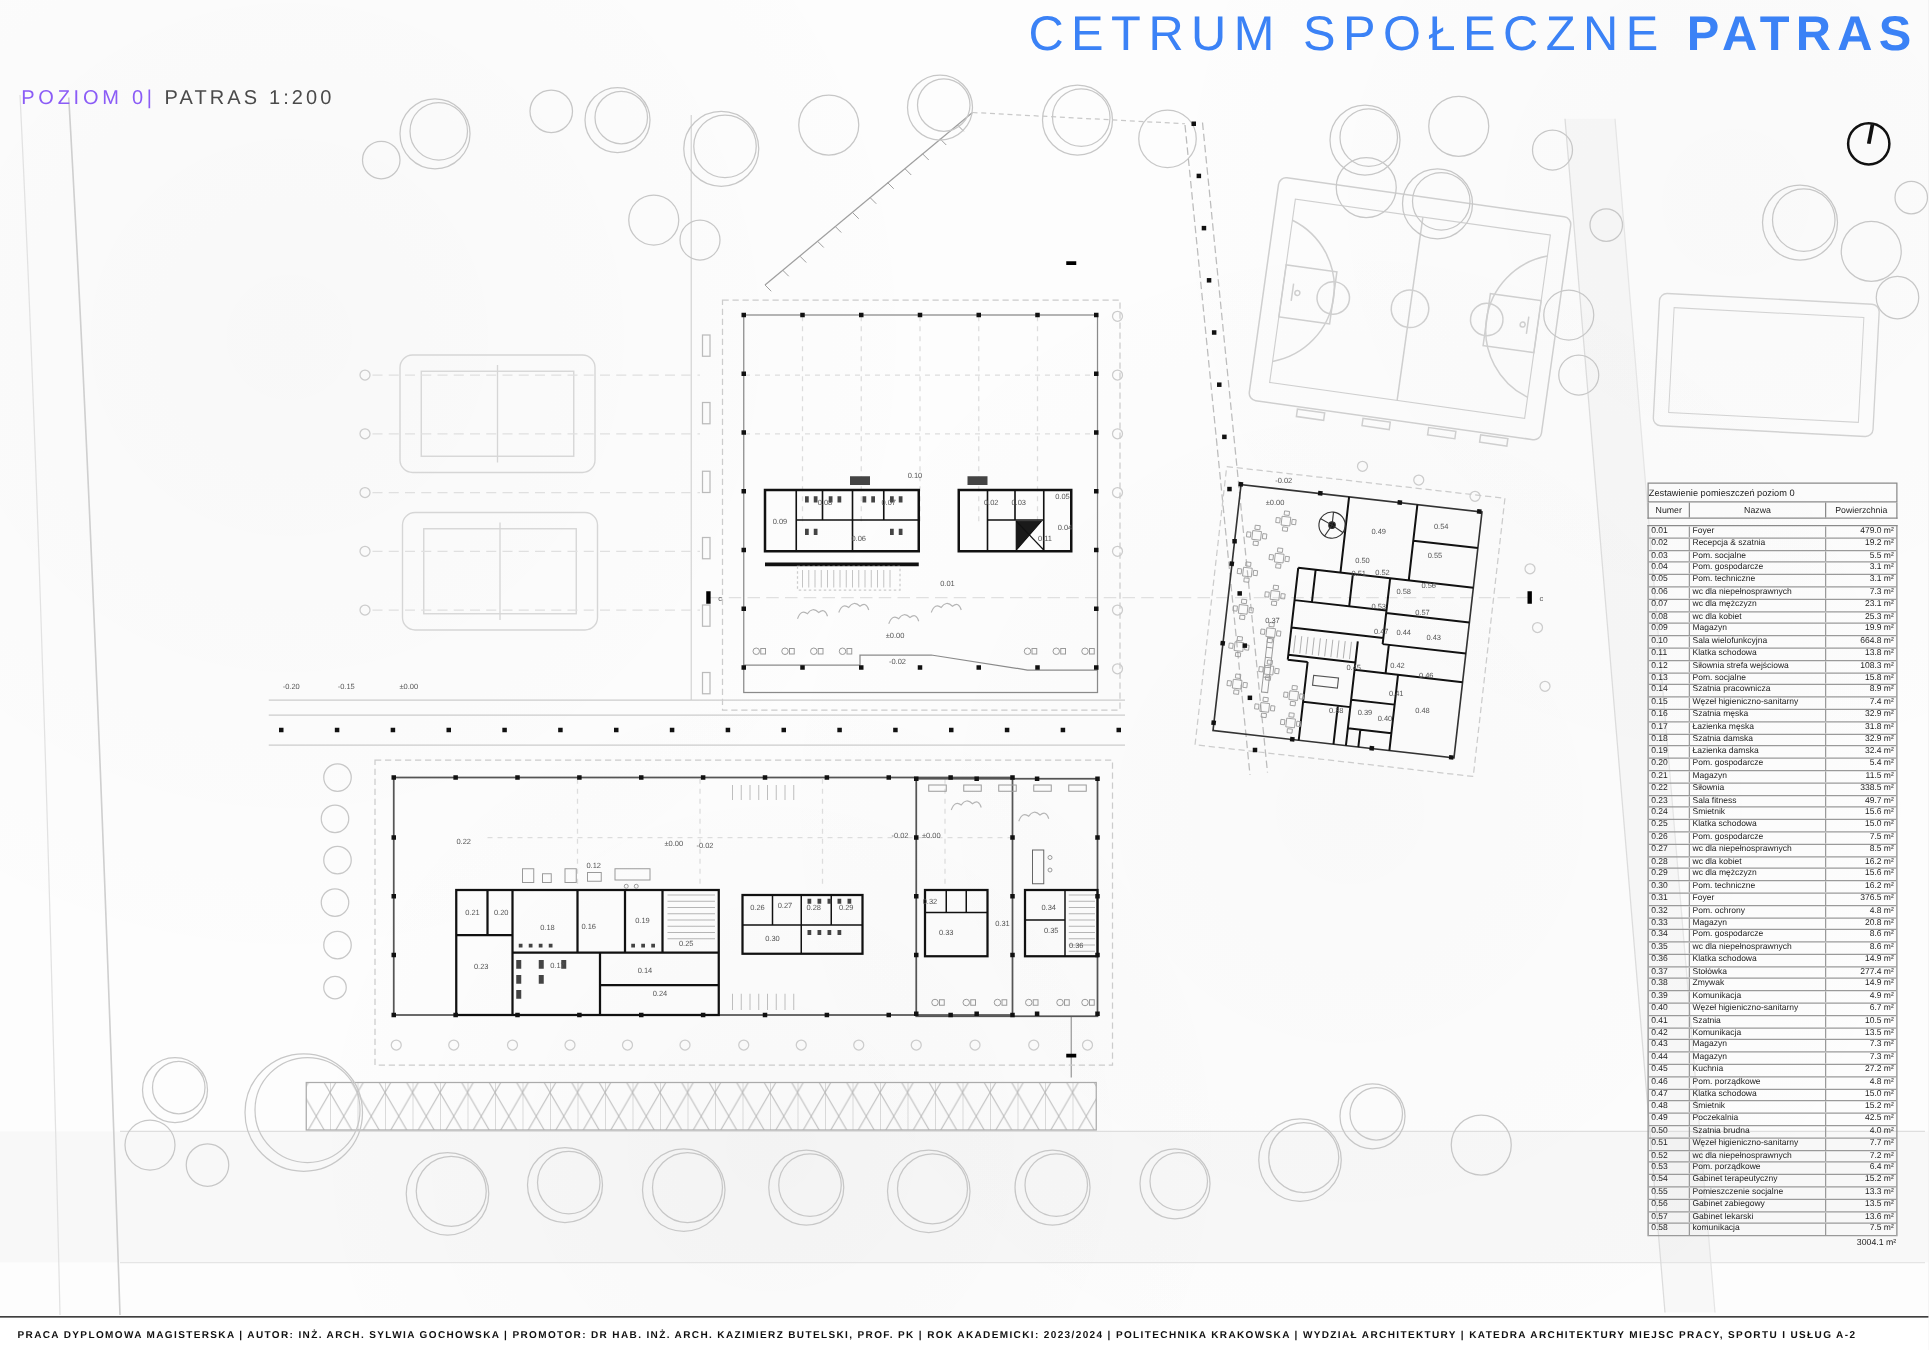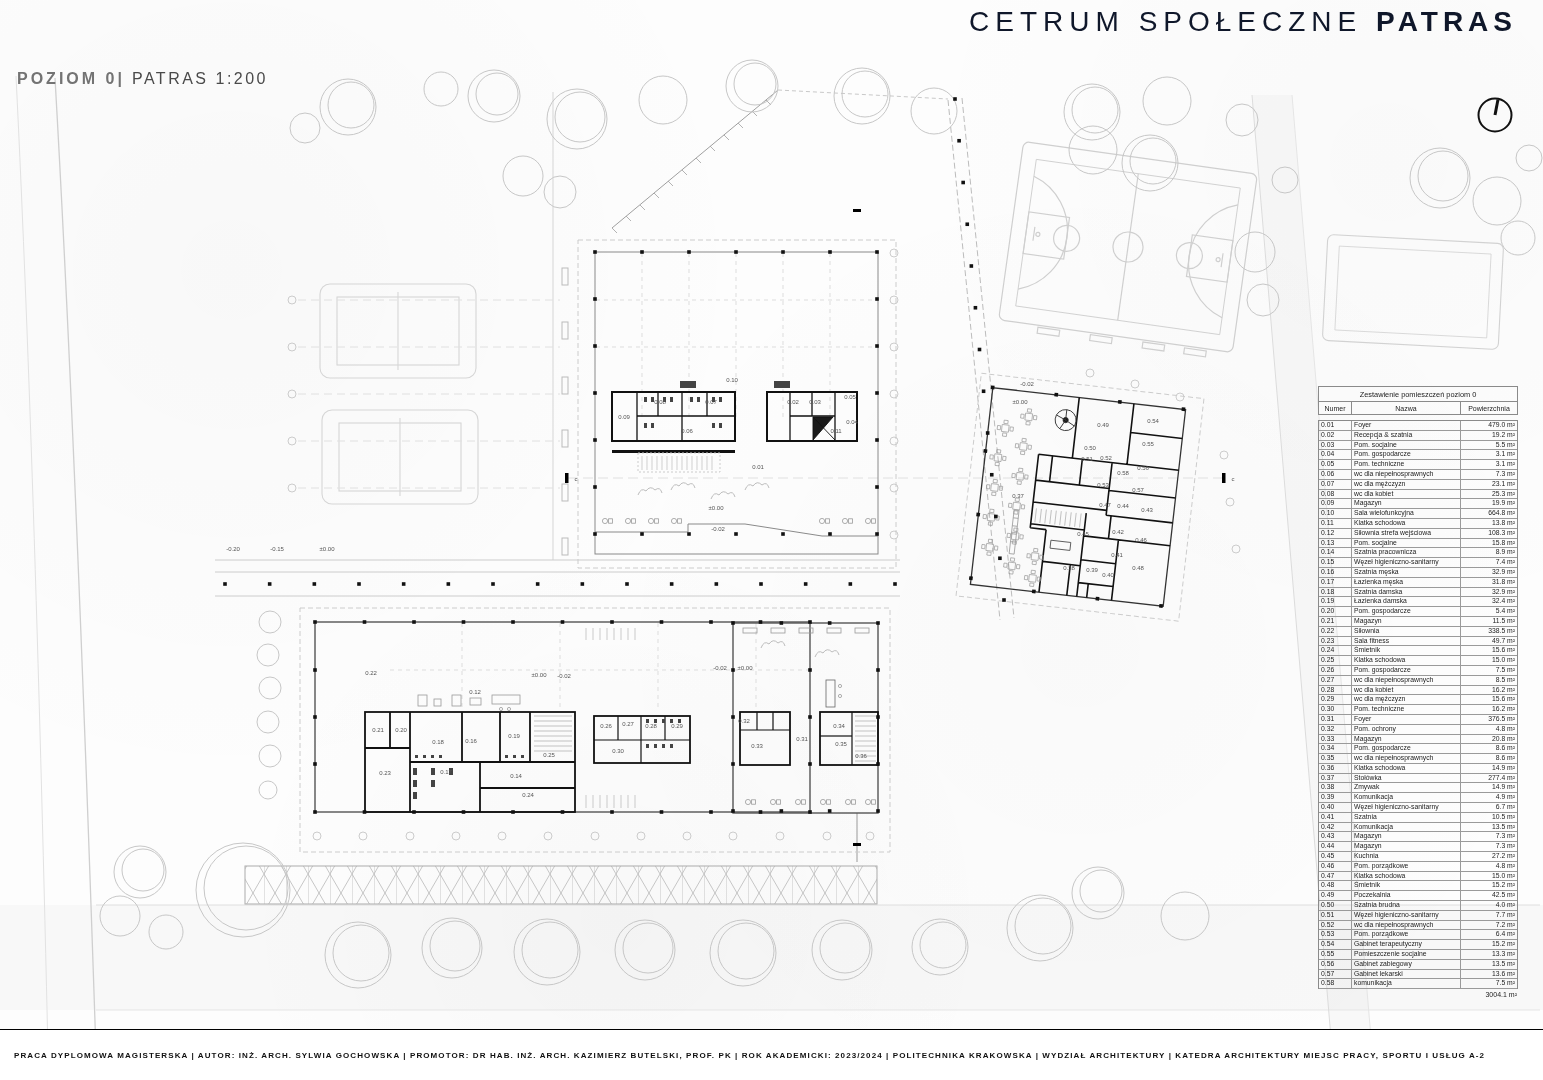--- a/index.html
+++ b/index.html
@@ -5,40 +5,40 @@
   html,body{margin:0;padding:0;background:#e8e8e8}
   .board{position:relative;width:1543px;height:1080px;background:#fdfdfd;
     font-family:"Liberation Sans",sans-serif;overflow:hidden}
   .board::before{content:"";position:absolute;inset:0;pointer-events:none;
     background:
       radial-gradient(circle at 15% 25%, rgba(0,0,0,.018), transparent 35%),
       radial-gradient(circle at 70% 60%, rgba(0,0,0,.015), transparent 40%),
       radial-gradient(circle at 40% 85%, rgba(0,0,0,.02), transparent 30%),
       radial-gradient(circle at 90% 15%, rgba(0,0,0,.015), transparent 30%);}
   svg.plan{position:absolute;left:0;top:0}
-  .title{position:absolute;top:6px;right:26px;font-size:28px;letter-spacing:6px;
-    color:#0f172a;white-space:nowrap;font-weight:400}
+  .title{position:absolute;top:6px;right:9px;font-size:39px;letter-spacing:6px;
+    color:#3b82f6;white-space:nowrap;font-weight:400}
   .title .bold{font-weight:bold;letter-spacing:5px}
   .subtitle{position:absolute;top:70px;left:17px;font-size:16px;letter-spacing:2.5px;color:#4a4a4a;white-space:nowrap}
-  .subtitle .b{font-weight:bold;color:#737373;letter-spacing:3px}
+  .subtitle .b{font-weight:normal;color:#8b5cf6;letter-spacing:3px}
   .north{position:absolute;top:94px;left:1474px}
   .roomtable{position:absolute;top:386px;left:1318px;width:200px;font-size:6.8px;color:#222}
-  .tbl-title{border:1px solid #8a8a8a;text-align:center;padding:3px 0 2px;font-size:7.4px}
+  .tbl-title{border:1px solid #8a8a8a;text-align:left;padding:3px 0 2px;font-size:7.4px}
   .tbl-head{display:grid;grid-template-columns:33px 1fr 56px;border:1px solid #8a8a8a;border-top:none;
     text-align:center;font-size:7px}
   .tbl-head span{padding:3px 2px 2px;border-right:1px solid #8a8a8a}
   .tbl-head span:last-child{border-right:none}
   #room-rows{margin-top:5px;border:1px solid #8a8a8a;border-bottom:none}
   .trow{display:grid;grid-template-columns:33px 1fr 56px;border-bottom:1px solid #9a9a9a;
     height:8.8px;line-height:8.6px;overflow:hidden}
   .trow span{padding:0 2px;border-right:1px solid #9a9a9a;white-space:nowrap;overflow:hidden}
   .trow span:last-child{text-align:right;border-right:none}
   .tbl-total{text-align:right;padding:2px 1px;font-size:7px}
   .footer{position:absolute;left:0;right:0;bottom:0;height:26px;border-top:1.5px solid #000;
-    display:flex;align-items:center;padding:12px 14px;font-size:8px;font-weight:bold;
+    display:flex;align-items:center;padding:0 14px;font-size:8px;font-weight:bold;
     letter-spacing:1.1px;white-space:nowrap;color:#101010;background:#fff;overflow:hidden}
 </style>
 </head>
 <body>
 
 <div class="board">
 
   <svg class="plan" width="1543" height="1080" viewBox="0 0 1543 1080">
     <defs>
       <pattern id="xh" width="22" height="38" patternUnits="userSpaceOnUse">

